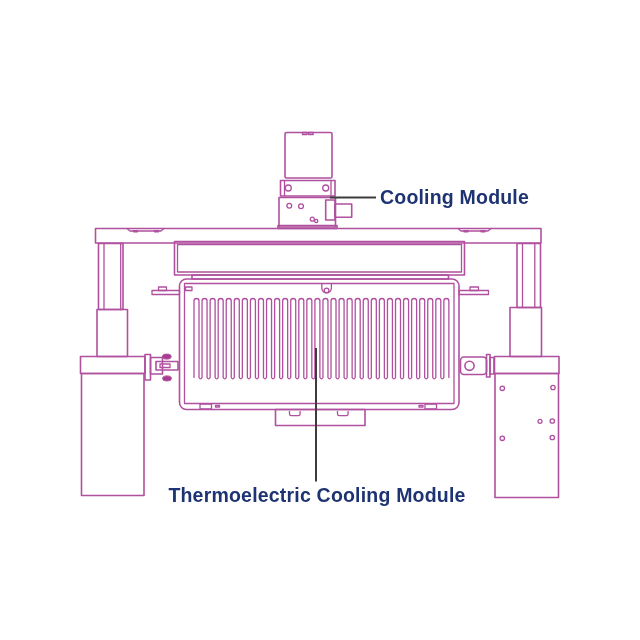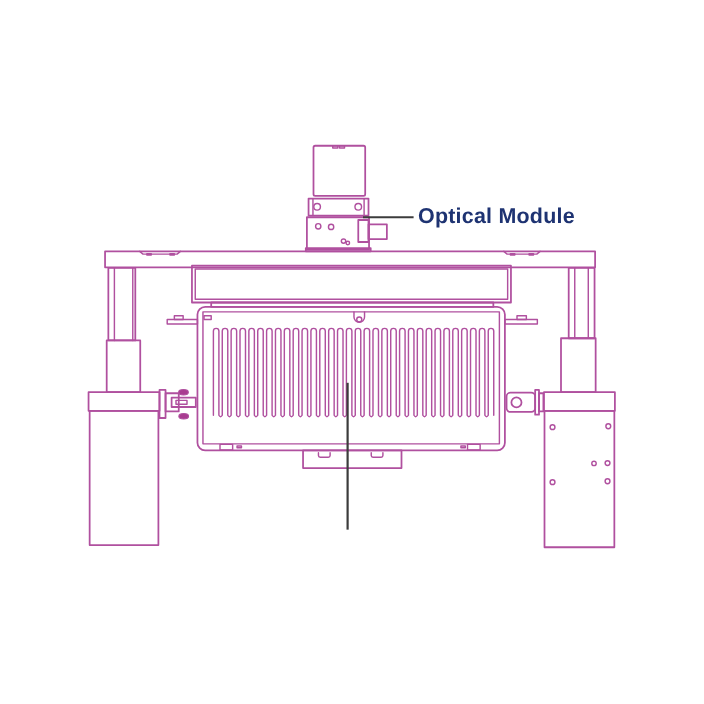--- a/index.html
+++ b/index.html
@@ -143,15 +143,16 @@
     <g>
       <rect class="ln" x="275.5" y="409.5" width="89.5" height="16"></rect>
       <path class="ln thin" d="M289.5,411.5 v2.6 q0,1.6 1.6,1.6 h7.4 q1.6,0 1.6,-1.6 v-2.6"></path>
       <path class="ln thin" d="M337.5,411.5 v2.6 q0,1.6 1.6,1.6 h7.4 q1.6,0 1.6,-1.6 v-2.6"></path>
     </g>
 
     <line class="leader" x1="330" y1="197.5" x2="376" y2="197.5"></line>
     <line class="leader" x1="316" y1="348" x2="316" y2="481.5"></line>
   </svg>
 
-  <div class="label label-optical">Optical Module</div>
+  <div class="label label-optical">Cooling Module</div>
 
+  <div class="label label-cooling">Thermoelectric Cooling Module</div>
 </div>
 
 </body></html>

